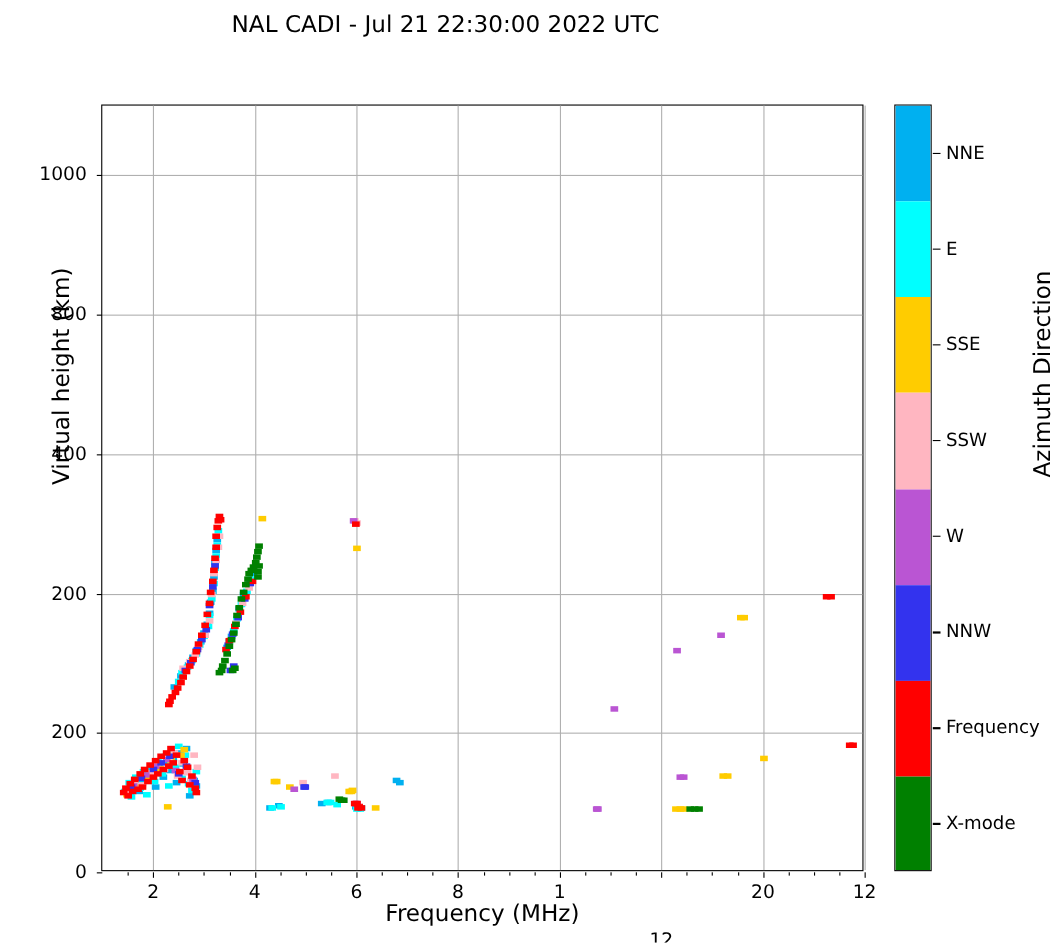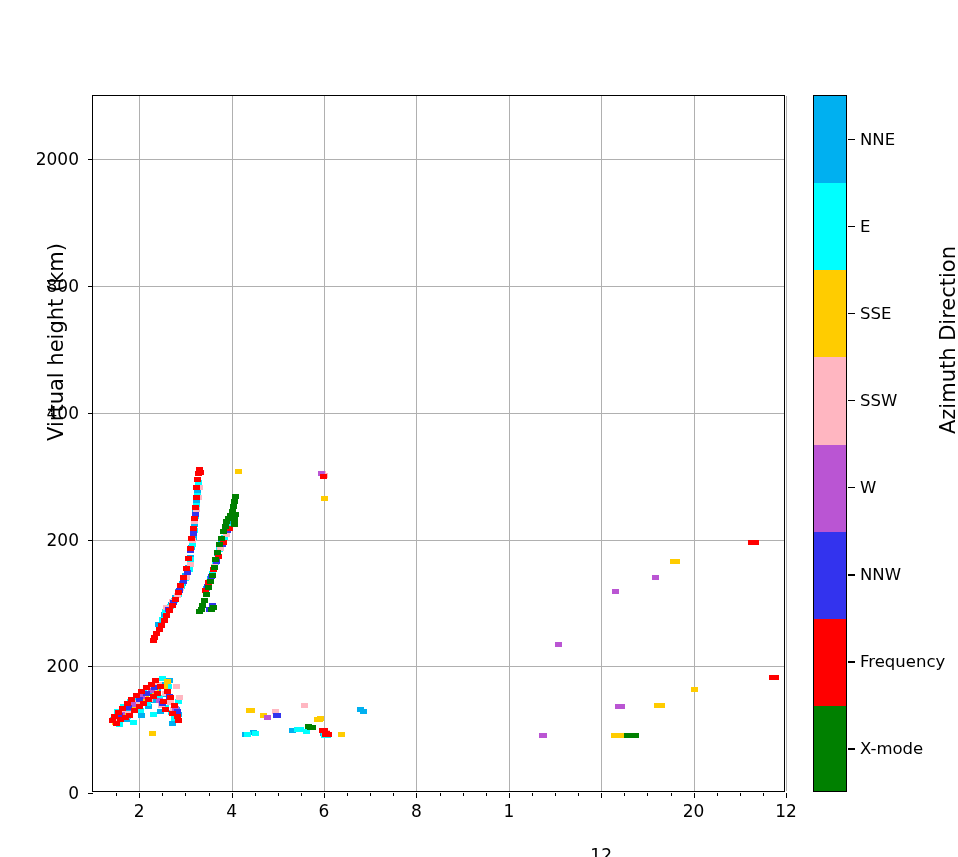--- a/index.html
+++ b/index.html
@@ -140,20 +140,21 @@
     color: #000000;
     transform: rotate(-90deg);
     transform-origin: center center;
   }
 </style>
 </head>
 <body>
 
 <div id="root">
 
+  <div id="chart-title">NAL CADI - Jul 21 22:30:00 2022 UTC</div>
 
   <div id="plot-frame">
     <div id="grid-layer">
         <div class="gridline-v" style="left: 46.2px;"></div>
         <div class="gridline-v" style="left: 138.6px;"></div>
         <div class="gridline-v" style="left: 231px;"></div>
         <div class="gridline-v" style="left: 323.4px;"></div>
         <div class="gridline-v" style="left: 415.8px;"></div>
         <div class="gridline-v" style="left: 508.2px;"></div>
         <div class="gridline-v" style="left: 600.6px;"></div>
@@ -518,23 +519,24 @@
       <div class="ticklabel-y" style="top: 697px;">0</div>
       <div class="tick-y" style="top: 570.273px;"></div>
       <div class="ticklabel-y" style="top: 570.273px;">200</div>
       <div class="tick-y" style="top: 443.545px;"></div>
       <div class="ticklabel-y" style="top: 443.545px;">200</div>
       <div class="tick-y" style="top: 316.818px;"></div>
       <div class="ticklabel-y" style="top: 316.818px;">400</div>
       <div class="tick-y" style="top: 190.091px;"></div>
       <div class="ticklabel-y" style="top: 190.091px;">800</div>
       <div class="tick-y" style="top: 63.3636px;"></div>
-      <div class="ticklabel-y" style="top: 63.3636px;">2000</div>
+      <div class="ticklabel-y" style="top: 63.3636px;">1000</div>
     </div>
 
+  <div id="xlabel">Frequency (MHz)</div>
   <div id="ylabel">Virtual height (km)</div>
 
   <div id="colorbar">
       <div class="cb-seg" style="top: 0px; height: 87.125px; background: rgb(0, 176, 240);"></div>
       <div class="cb-seg" style="top: 87.125px; height: 87.125px; background: rgb(0, 255, 255);"></div>
       <div class="cb-seg" style="top: 174.25px; height: 87.125px; background: rgb(255, 204, 0);"></div>
       <div class="cb-seg" style="top: 261.375px; height: 87.125px; background: rgb(255, 182, 193);"></div>
       <div class="cb-seg" style="top: 348.5px; height: 87.125px; background: rgb(186, 85, 211);"></div>
       <div class="cb-seg" style="top: 435.625px; height: 87.125px; background: rgb(51, 51, 238);"></div>
       <div class="cb-seg" style="top: 522.75px; height: 87.125px; background: rgb(255, 0, 0);"></div>

